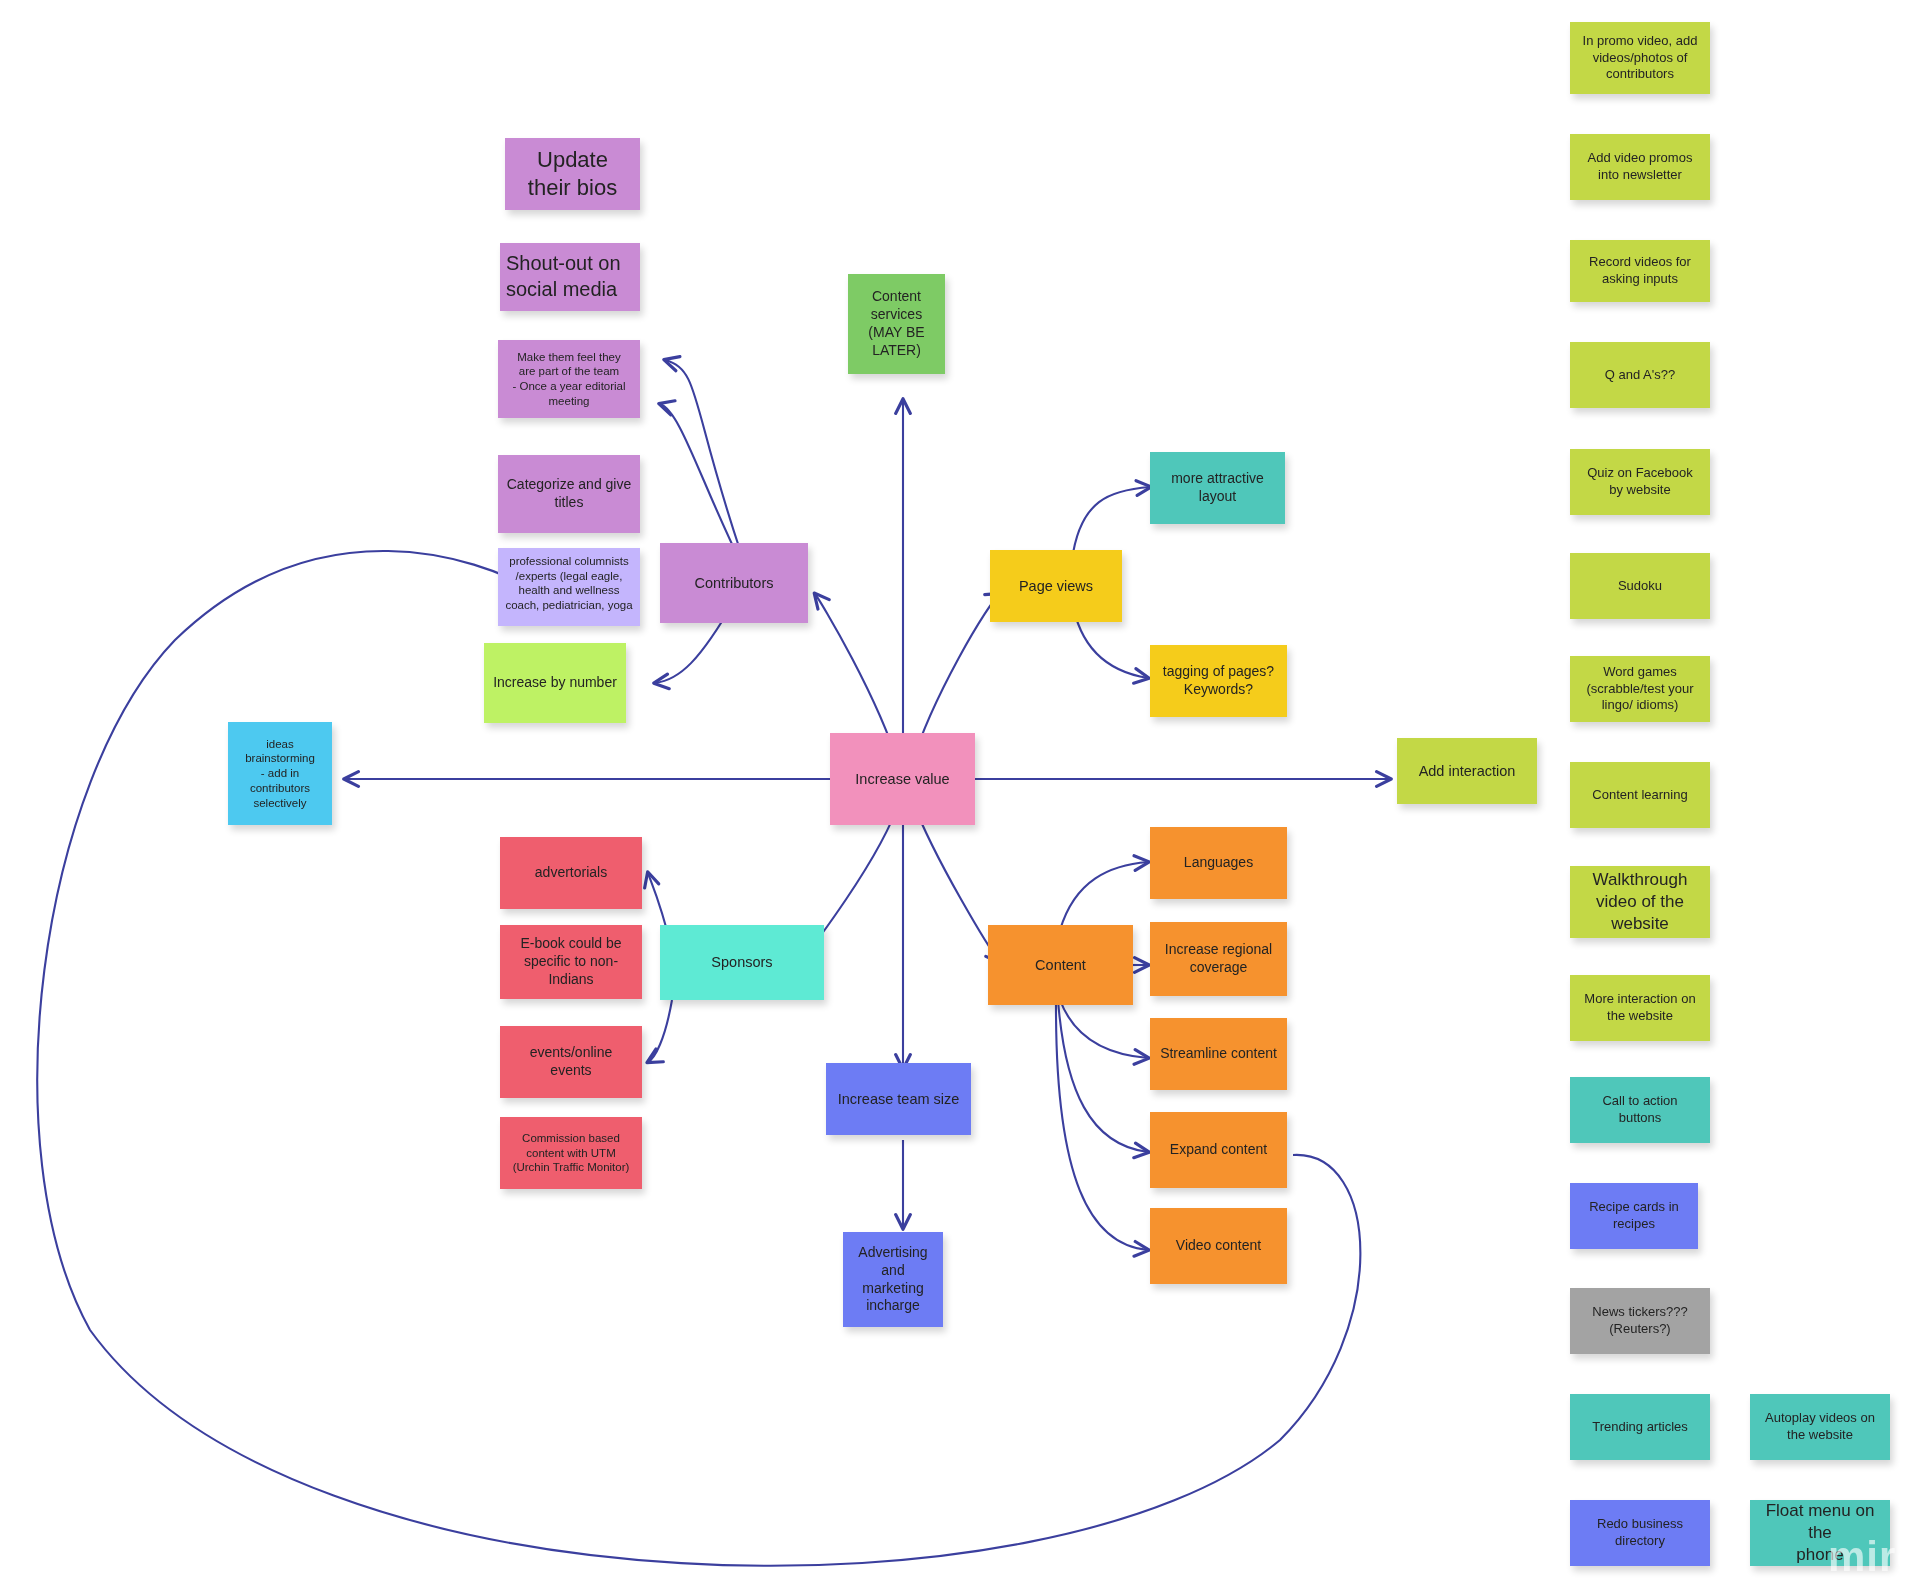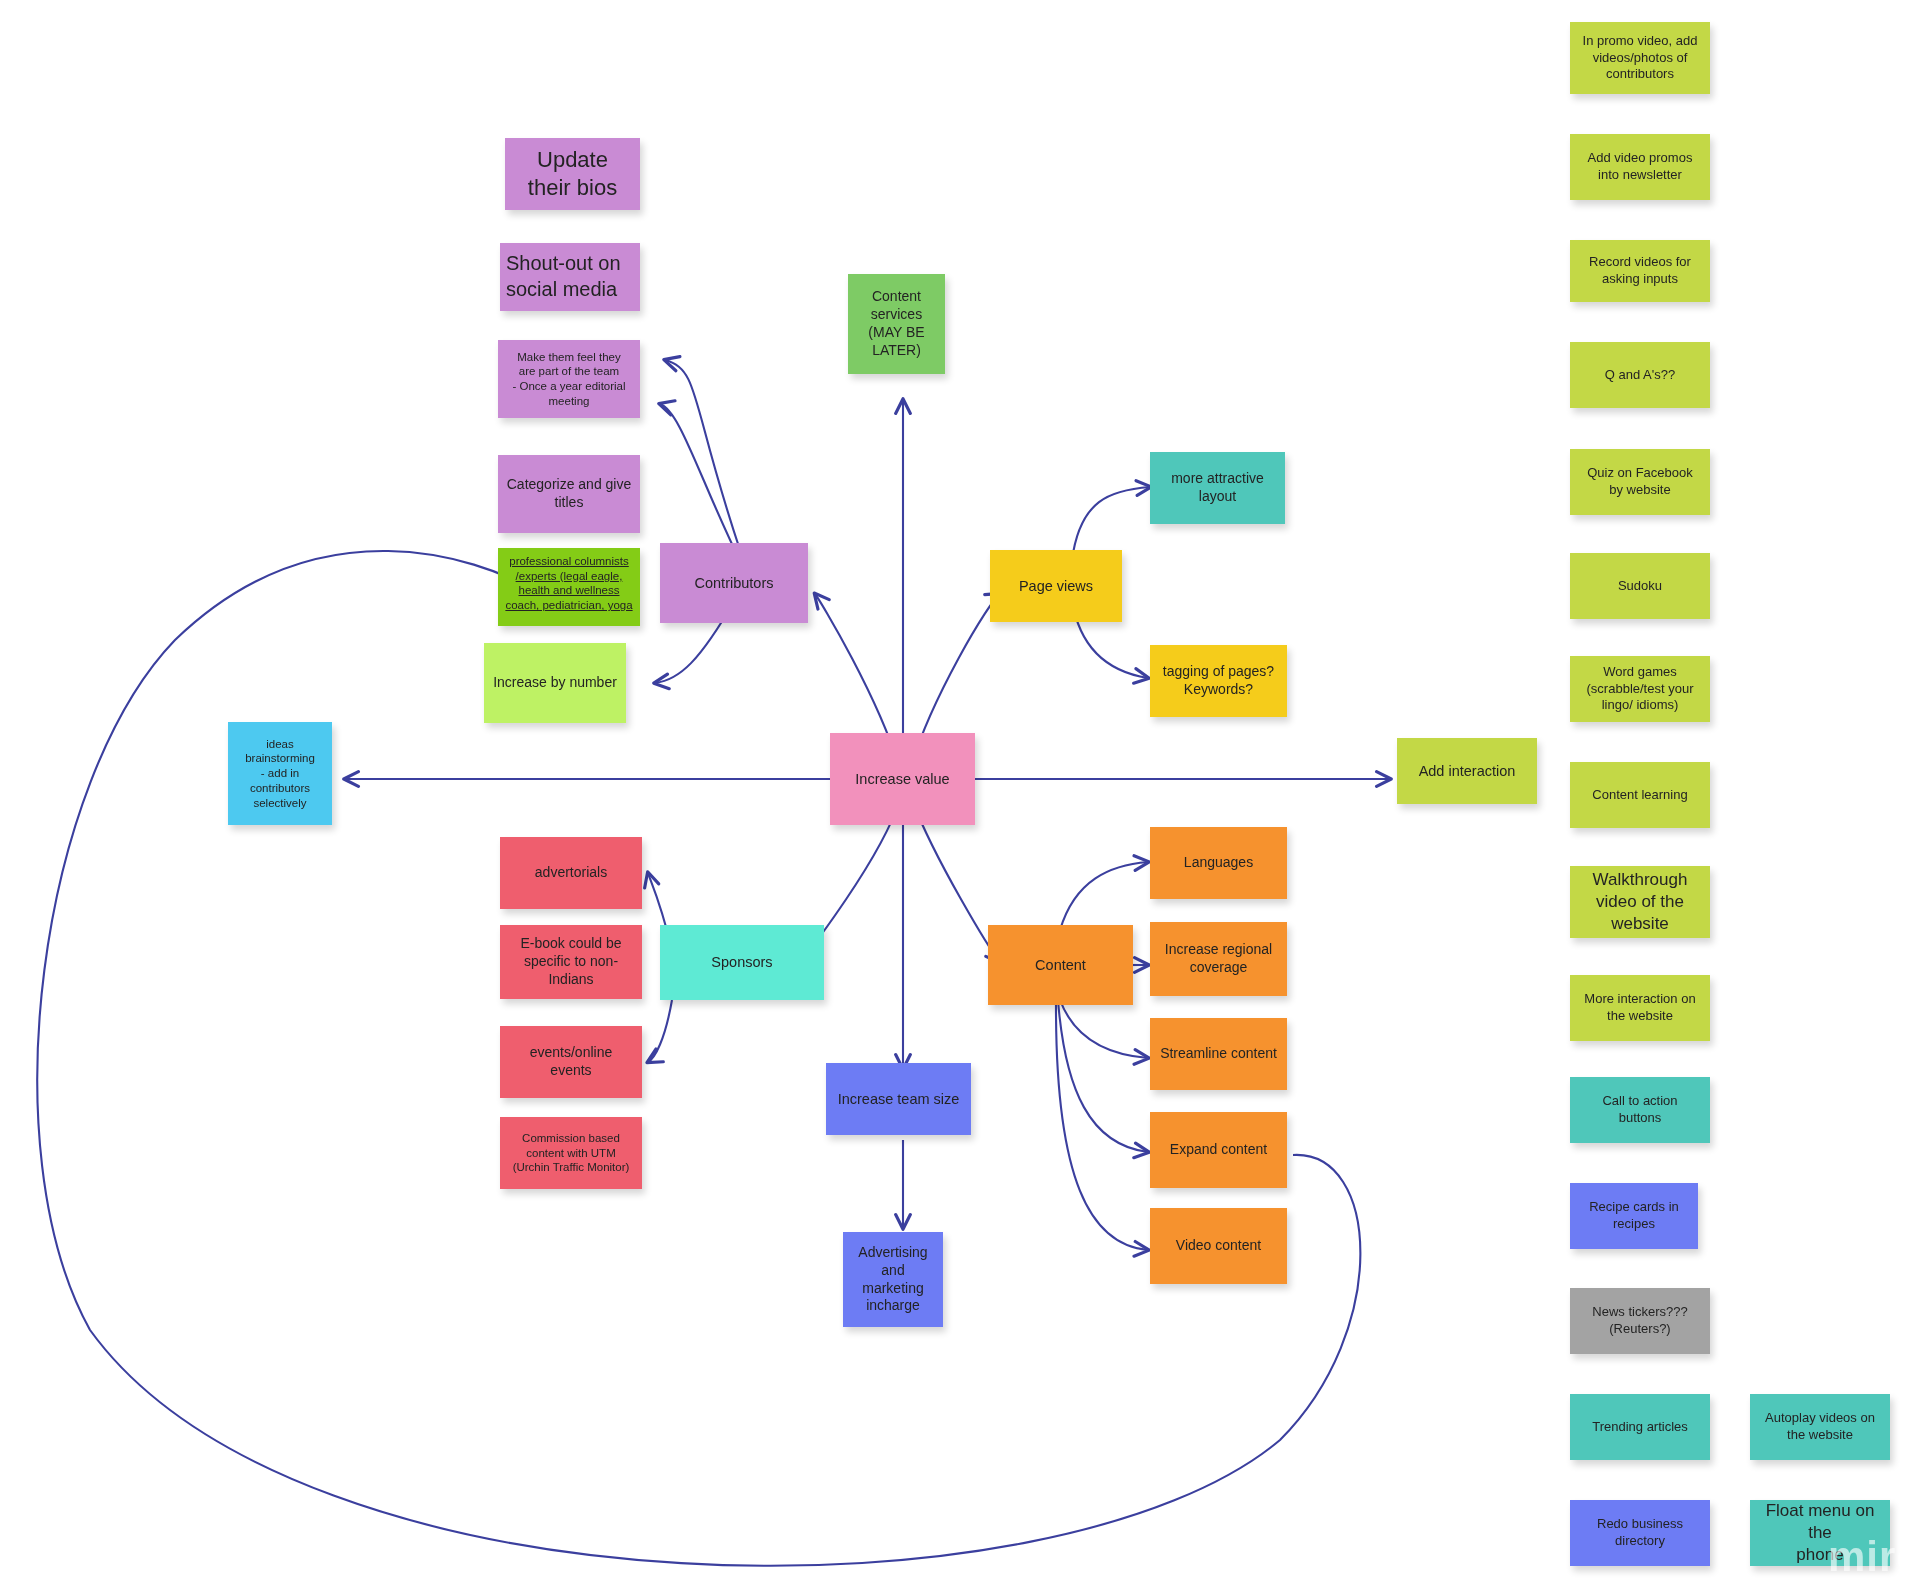--- a/index.html
+++ b/index.html
@@ -110,21 +110,21 @@
 social media</div>
 
   <div class="note" style="left:498px; top:340px; width:142px; height:78px; background:#c98bd4; font-size:11.5px;">Make them feel they
 are part of the team
 - Once a year editorial
 meeting</div>
 
   <div class="note" style="left:498px; top:455px; width:142px; height:78px; background:#c98bd4; font-size:14px;">Categorize and give
 titles</div>
 
-  <div class="note v-top" style="left:498px; top:548px; width:142px; height:78px; background:#84cc16; font-size:11.5px;text-decoration:underline;">professional columnists
+  <div class="note v-top" style="left:498px; top:548px; width:142px; height:78px; background:#c4b5fd; font-size:11.5px;">professional columnists
 /experts (legal eagle,
 health and wellness
 coach, pediatrician, yoga</div>
 
   <div class="note" style="left:484px; top:643px; width:142px; height:80px; background:#bef264; font-size:14px;">Increase by number</div>
 
   <div class="note" style="left:660px; top:543px; width:148px; height:80px; background:#c98bd4; font-size:14.5px;">Contributors</div>
 
   <div class="note" style="left:848px; top:274px; width:97px; height:100px; background:#7ecb65; font-size:14px;">Content
 services

